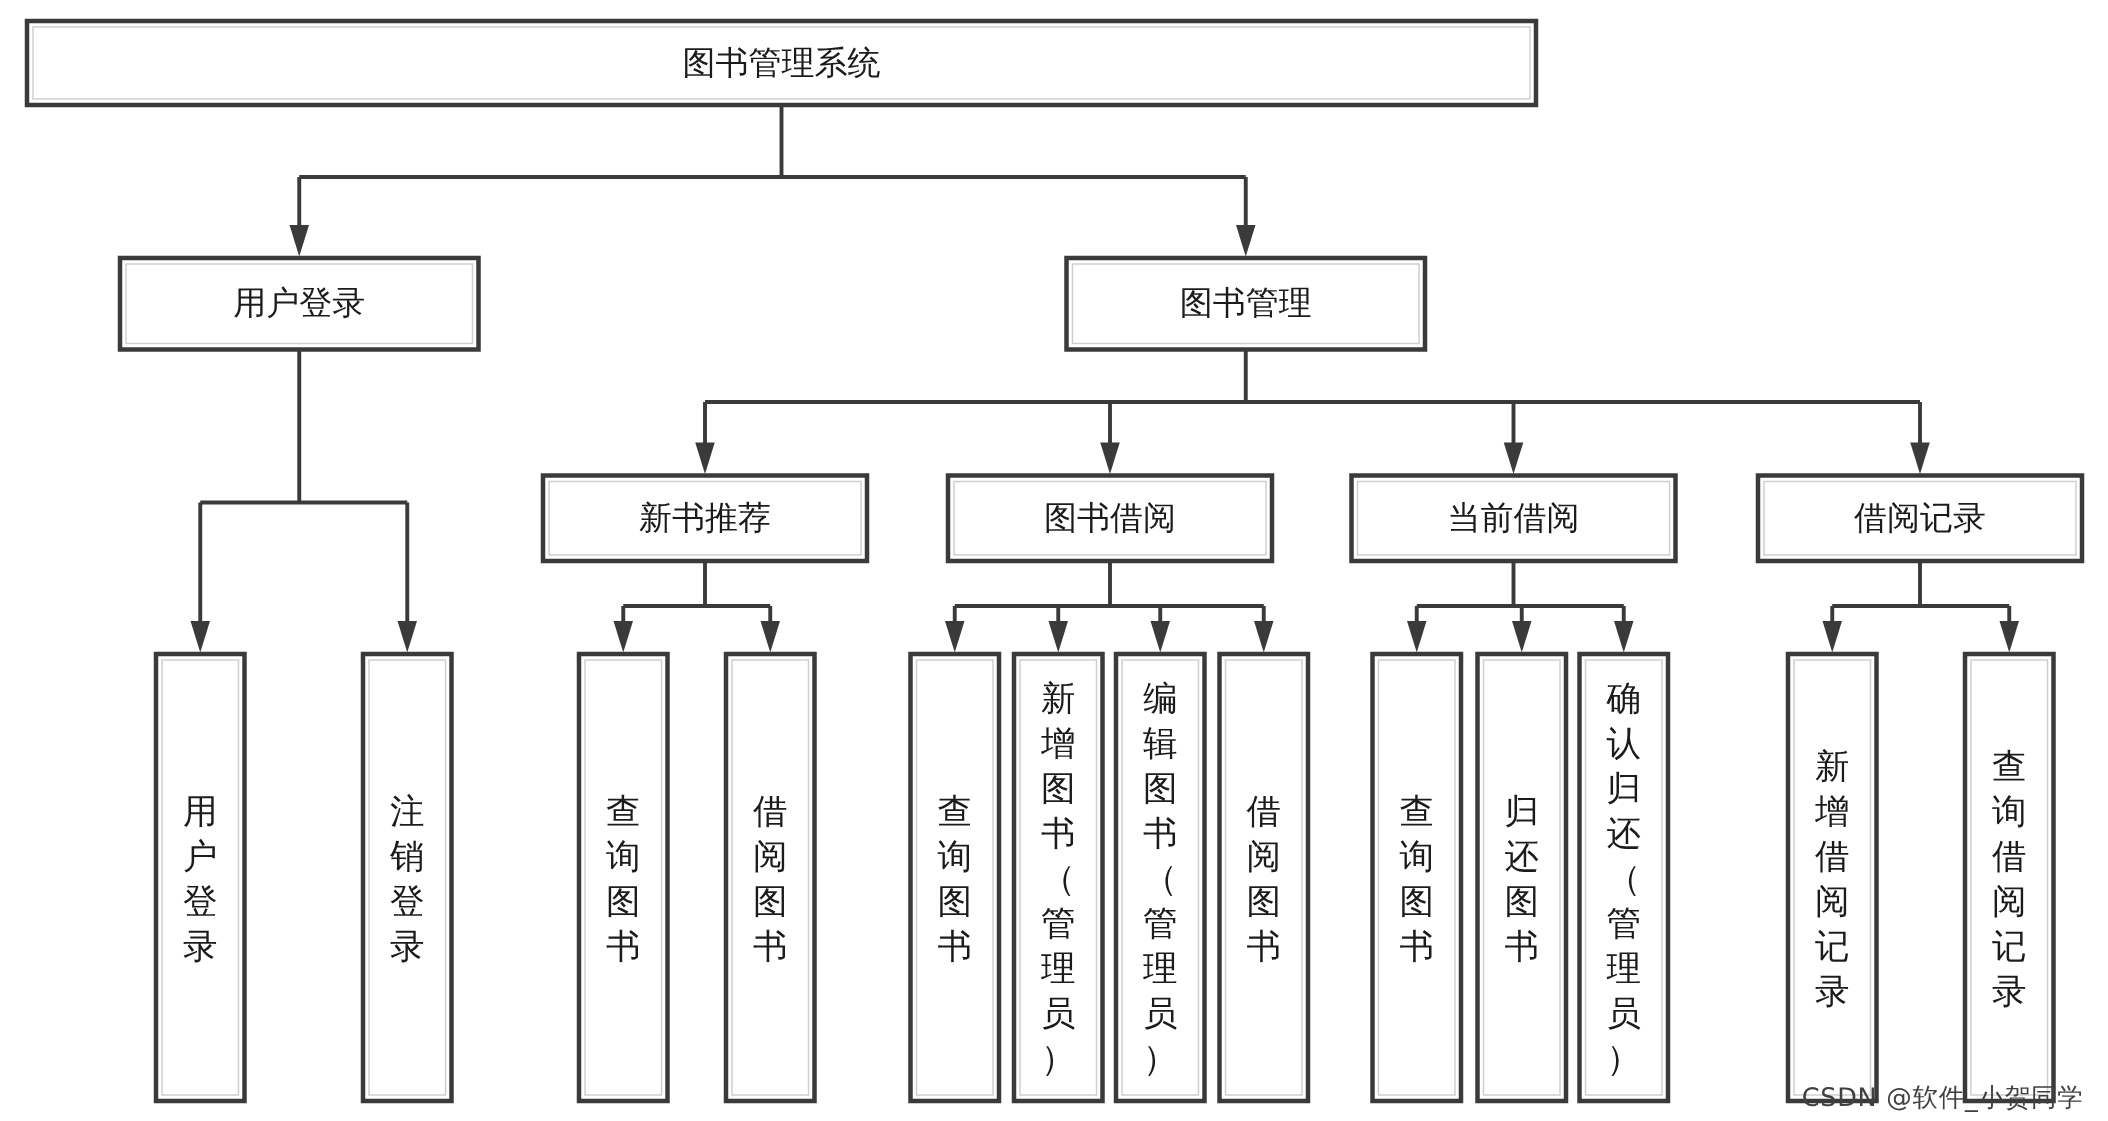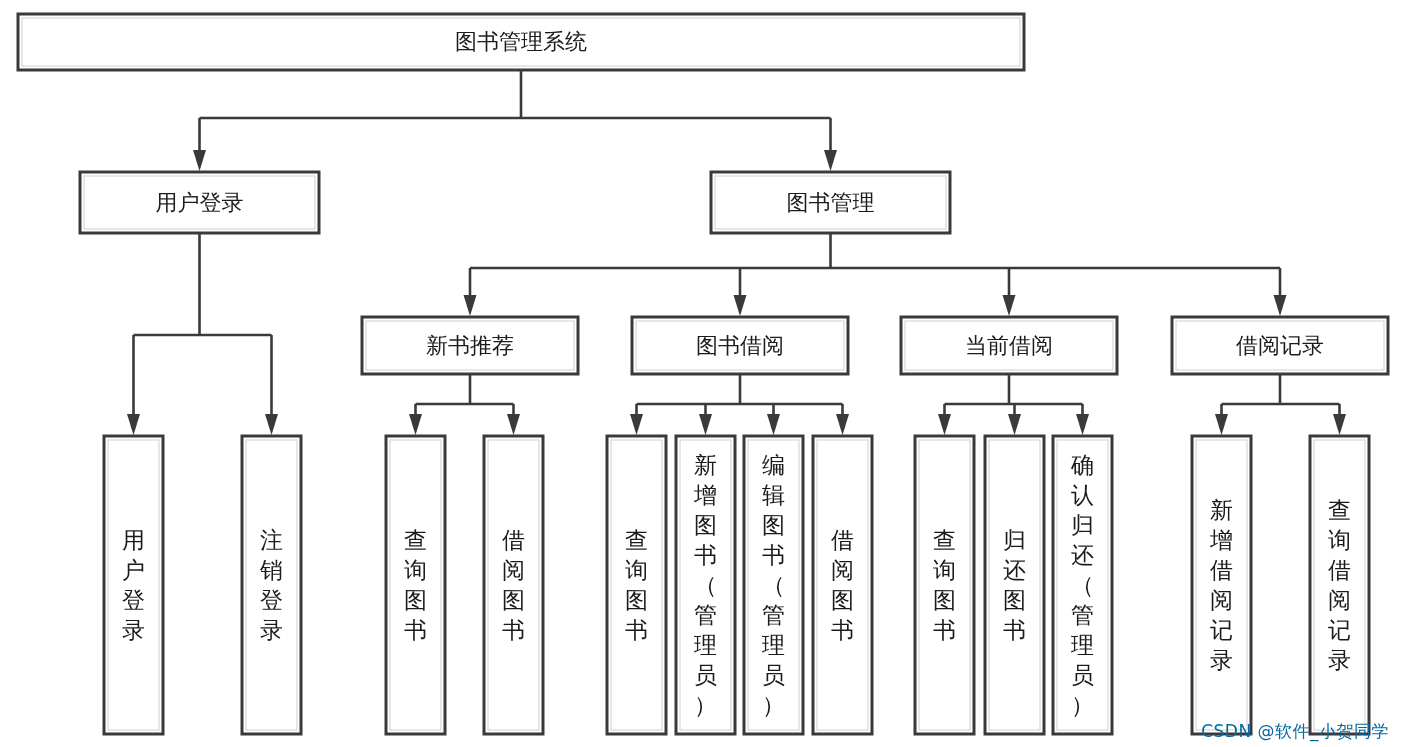--- a/index.html
+++ b/index.html
@@ -17,21 +17,21 @@
     font-family:"DejaVu Sans","Liberation Sans",sans-serif;
     fill:#1b1b1b;font-size:22px;text-anchor:middle;dominant-baseline:middle;
   }
   .ntext-v{
     font-family:"DejaVu Sans","Liberation Sans",sans-serif;
     fill:#1b1b1b;font-size:23px;text-anchor:middle;
   }
   .watermark{
     position:absolute;right:8px;bottom:4px;
     font-family:"DejaVu Sans","Liberation Sans",sans-serif;
-    font-size:17px;color:#0369a1;letter-spacing:.5px;white-space:nowrap;
+    font-size:17px;color:#404040;letter-spacing:.5px;white-space:nowrap;
     pointer-events:none;user-select:none;
   }
 </style>
 </head>
 <body>
 
 <div id="diagram-root">
   <svg id="flow" viewBox="0 0 1405 747">
     <g id="edges-layer">
         <g>

